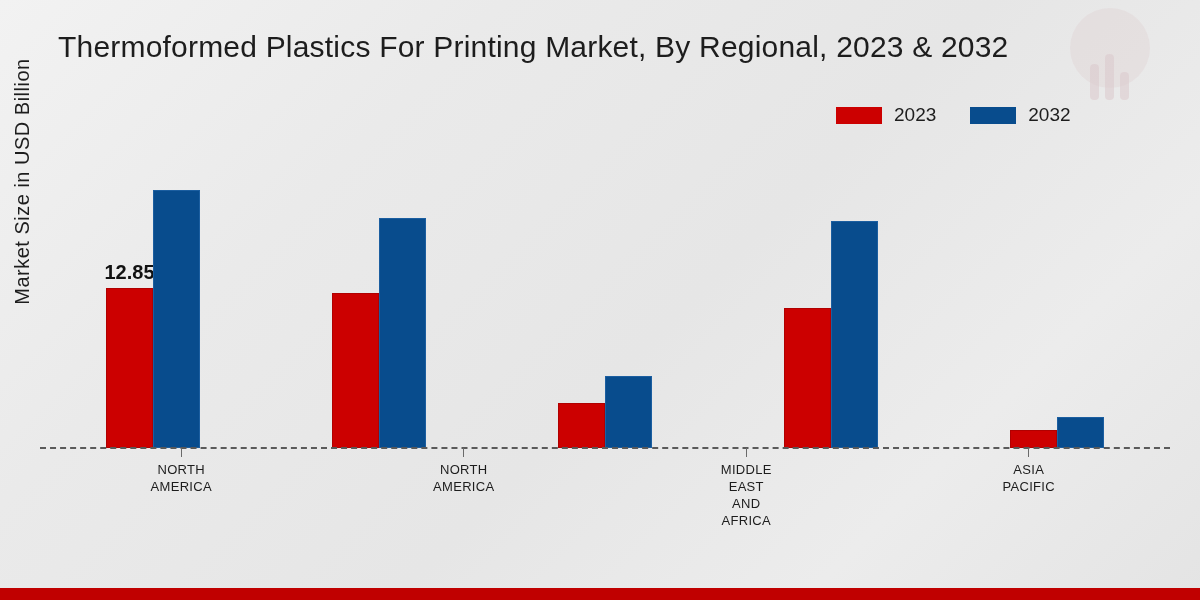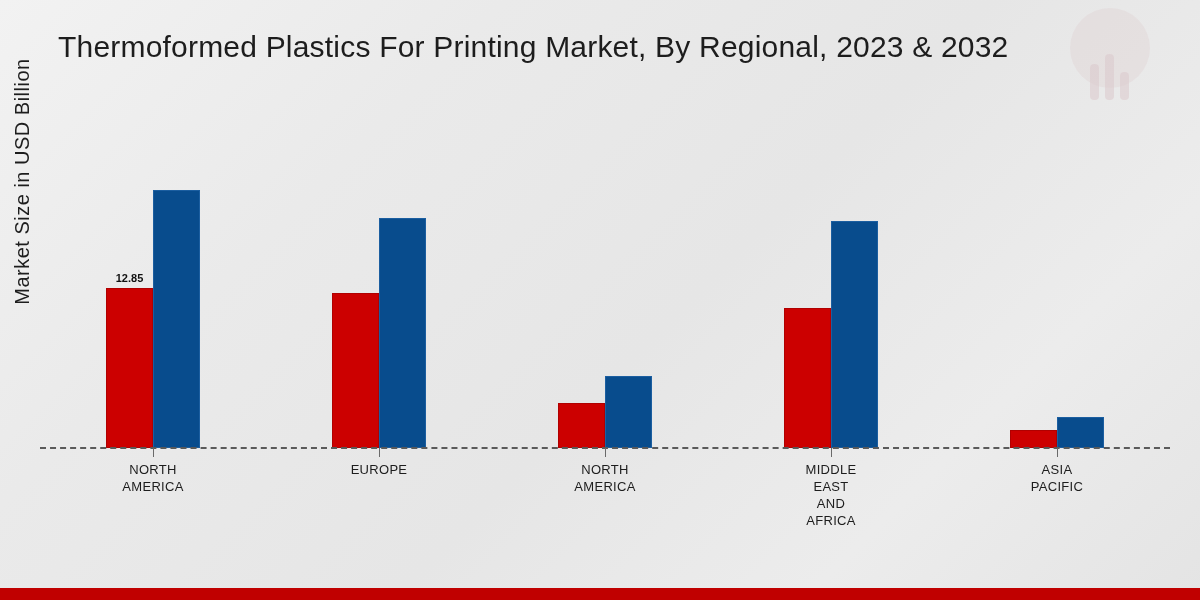--- a/index.html
+++ b/index.html
@@ -131,21 +131,21 @@
   }
   .bar.blue {
     background: #084c8d;
     border: 1px solid #1b5ea0;
     box-sizing: border-box;
   }
   .bar-value {
     position: absolute;
     left: 50%;
     transform: translateX(-50%);
-    font-size: 11px;
+    font-size: 20px;
     font-weight: bold;
     color: #111;
     white-space: nowrap;
   }
 
   
   .ticks {
     position: absolute;
     left: 40px;
     top: 448px;
@@ -192,20 +192,30 @@
     <svg viewBox="0 0 92 120" width="92" height="120" aria-hidden="true">
       <circle cx="46" cy="44" r="40" fill="#d8b9bd" opacity="0.5"></circle>
       <rect x="26" y="60" width="9" height="36" rx="4" fill="#c9a0a6" opacity="0.65"></rect>
       <rect x="41" y="50" width="9" height="46" rx="4" fill="#c9a0a6" opacity="0.65"></rect>
       <rect x="56" y="68" width="9" height="28" rx="4" fill="#c9a0a6" opacity="0.65"></rect>
     </svg>
   </div>
 
   <div class="chart-title">Thermoformed Plastics For Printing Market, By Regional, 2023 &amp; 2032</div>
 
+  <div class="legend">
+    <div class="legend-item">
+      <span class="legend-swatch" style="background:#cc0000"></span>
+      <span class="legend-label">2023</span>
+    </div>
+    <div class="legend-item">
+      <span class="legend-swatch" style="background:#084c8d"></span>
+      <span class="legend-label">2032</span>
+    </div>
+  </div>
 
   <div class="y-axis-title">Market Size in USD Billion</div>
 
   <div class="groups" id="groups">
       <div class="group">
         <div class="bars">
           <div class="bar-wrap">
             <div class="bar red" title="2023: 12.85" style="height: 160px;"></div>
             <span class="bar-value" style="bottom: 164px;">12.85</span>
           </div>
@@ -257,26 +267,20 @@
     </div>
 
   <div class="baseline"></div>
 
   <div class="ticks" id="ticks">
       <div class="tick">
         <div class="tick-mark"></div>
         <div class="tick-label">
           <div>NORTH</div>
           <div>AMERICA</div>
-        </div>
-      </div>
-      <div class="tick">
-        <div class="tick-mark"></div>
-        <div class="tick-label">
-          <div>EUROPE</div>
         </div>
       </div>
       <div class="tick">
         <div class="tick-mark"></div>
         <div class="tick-label">
           <div>NORTH</div>
           <div>AMERICA</div>
         </div>
       </div>
       <div class="tick">

